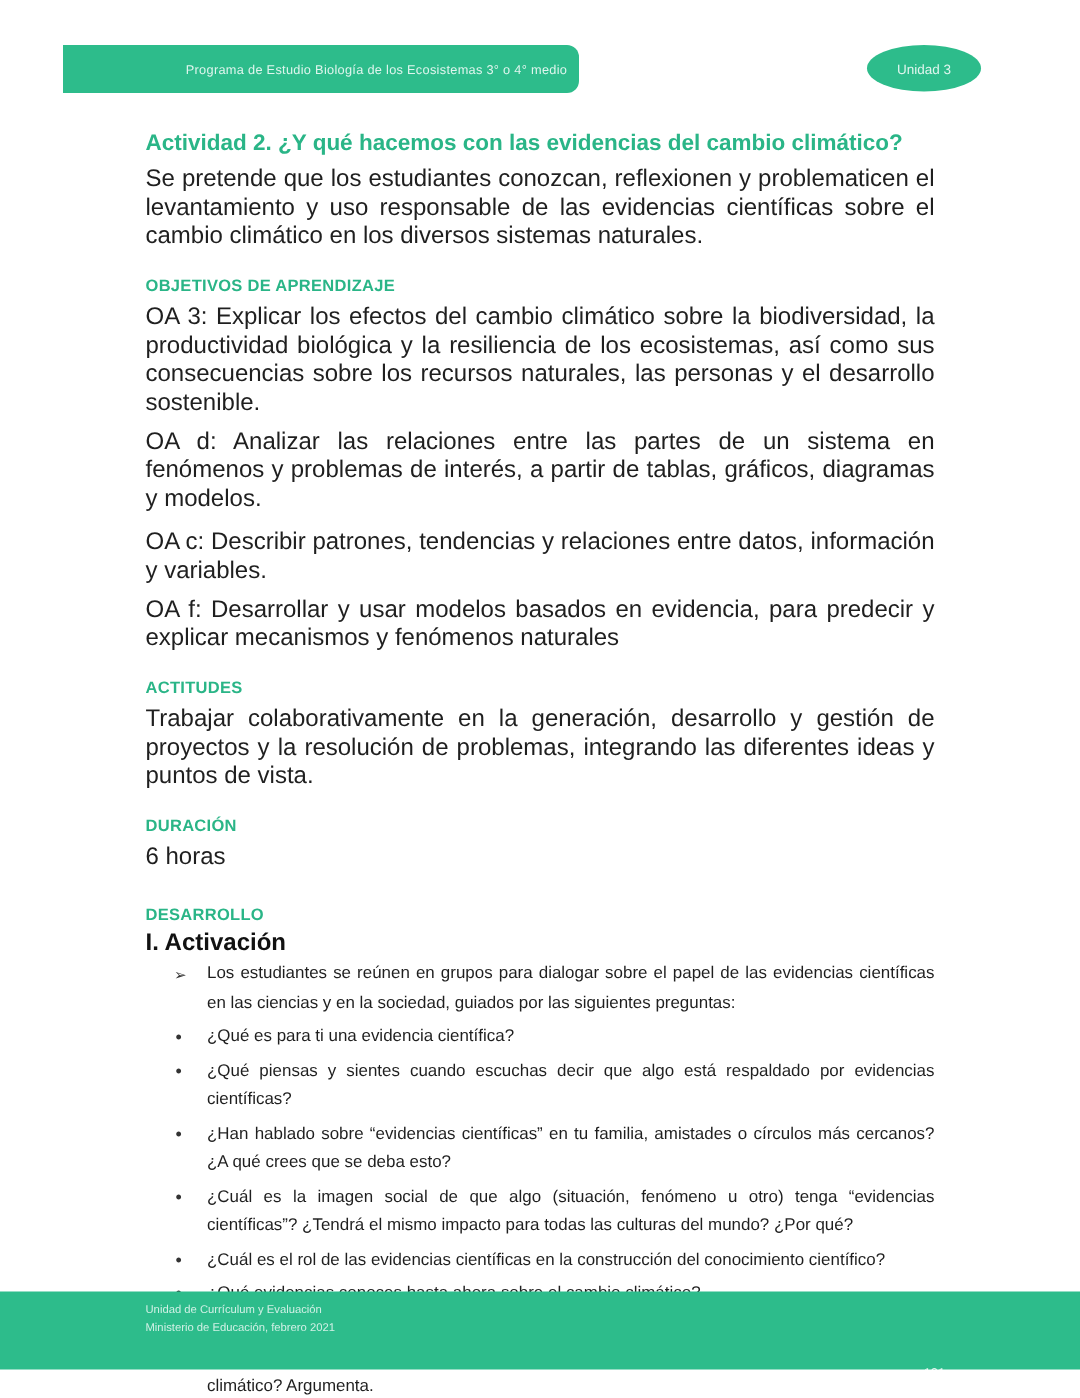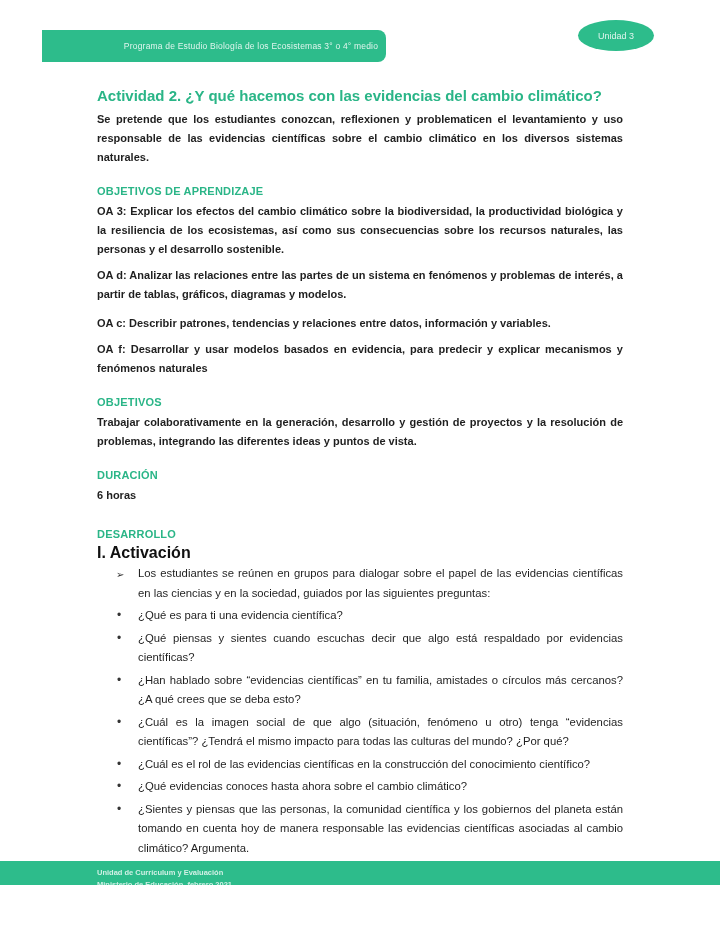--- a/index.html
+++ b/index.html
@@ -29,21 +29,21 @@
     margin-left: 42px;
   }
   .program-banner span {
     color: var(--pale);
     font-size: 8.5px;
     letter-spacing: 0.2px;
     white-space: nowrap;
   }
   .unit-badge {
     position: absolute;
-    top: 20px; left: 578px;
+    top: 30px; left: 578px;
     width: 76px; height: 31px;
     background: var(--green);
     border-radius: 50%;
     display: flex; align-items: center; justify-content: center; text-align: right;
   }
   .unit-badge span { color: var(--pale); font-size: 9px; }
 
   
   .content {
     position: absolute;
@@ -62,24 +62,23 @@
     font-size: 11px;
     font-weight: bold;
     line-height: 14px;
     letter-spacing: 0.2px;
   }
   .mt-title { margin-top: 21px; }
   .mt-sec   { margin-top: 17px; }
   .mt-des   { margin-top: 22px; }
   p.body {
     margin-top: 4px;
-    font-size: 11px;
+    font-size: 16px;
     line-height: 19px;
     text-align: justify;
-    font-weight: bold;
   }
   p.body.gap  { margin-top: 10px; }
   p.body.gap2 { margin-top: 7px; }
   h3.sub {
     margin-top: 4px;
     font-size: 16px;
     font-weight: bold;
     line-height: 16px;
     color: #111;
   }
@@ -102,23 +101,22 @@
     text-align: left;
     color: #333;
   }
   ul.activation li .marker.dot { font-size: 12px; left: 20px; }
   ul.activation li .marker.arrow { font-size: 10px; top: 1px; }
 
   
   .footer-bar {
     position: absolute;
     top: 861px; left: 0;
-    width: 720px; height: 24px;
+    width: 720px; height: 52px;
     background: var(--green);
-    font-weight: bold;
   }
   .footer-org {
     position: absolute;
     left: 97px; top: 6px;
     color: rgba(255,255,255,0.78);
     font-size: 7.5px;
     line-height: 11.5px;
   }
   .footer-page {
     position: absolute;
@@ -147,21 +145,21 @@
 
   <section>
     <h2 class="sec mt-sec">OBJETIVOS DE APRENDIZAJE</h2>
     <p class="body">OA 3: Explicar los efectos del cambio climático sobre la biodiversidad, la productividad biológica y la resiliencia de los ecosistemas, así como sus consecuencias sobre los recursos naturales, las personas y el desarrollo sostenible.</p>
     <p class="body gap2">OA d: Analizar las relaciones entre las partes de un sistema en fenómenos y problemas de interés, a partir de tablas, gráficos, diagramas y modelos.</p>
     <p class="body gap">OA c: Describir patrones, tendencias y relaciones entre datos, información y variables.</p>
     <p class="body gap2">OA f: Desarrollar y usar modelos basados en evidencia, para predecir y explicar mecanismos y fenómenos naturales</p>
   </section>
 
   <section>
-    <h2 class="sec mt-sec">OBJETIVOS</h2>
+    <h2 class="sec mt-sec">ACTITUDES</h2>
     <p class="body">Trabajar colaborativamente en la generación, desarrollo y gestión de proyectos y la resolución de problemas, integrando las diferentes ideas y puntos de vista.</p>
   </section>
 
   <section>
     <h2 class="sec mt-sec">DURACIÓN</h2>
     <p class="body">6 horas</p>
   </section>
 
   <section>
     <h2 class="sec mt-des">DESARROLLO</h2>

